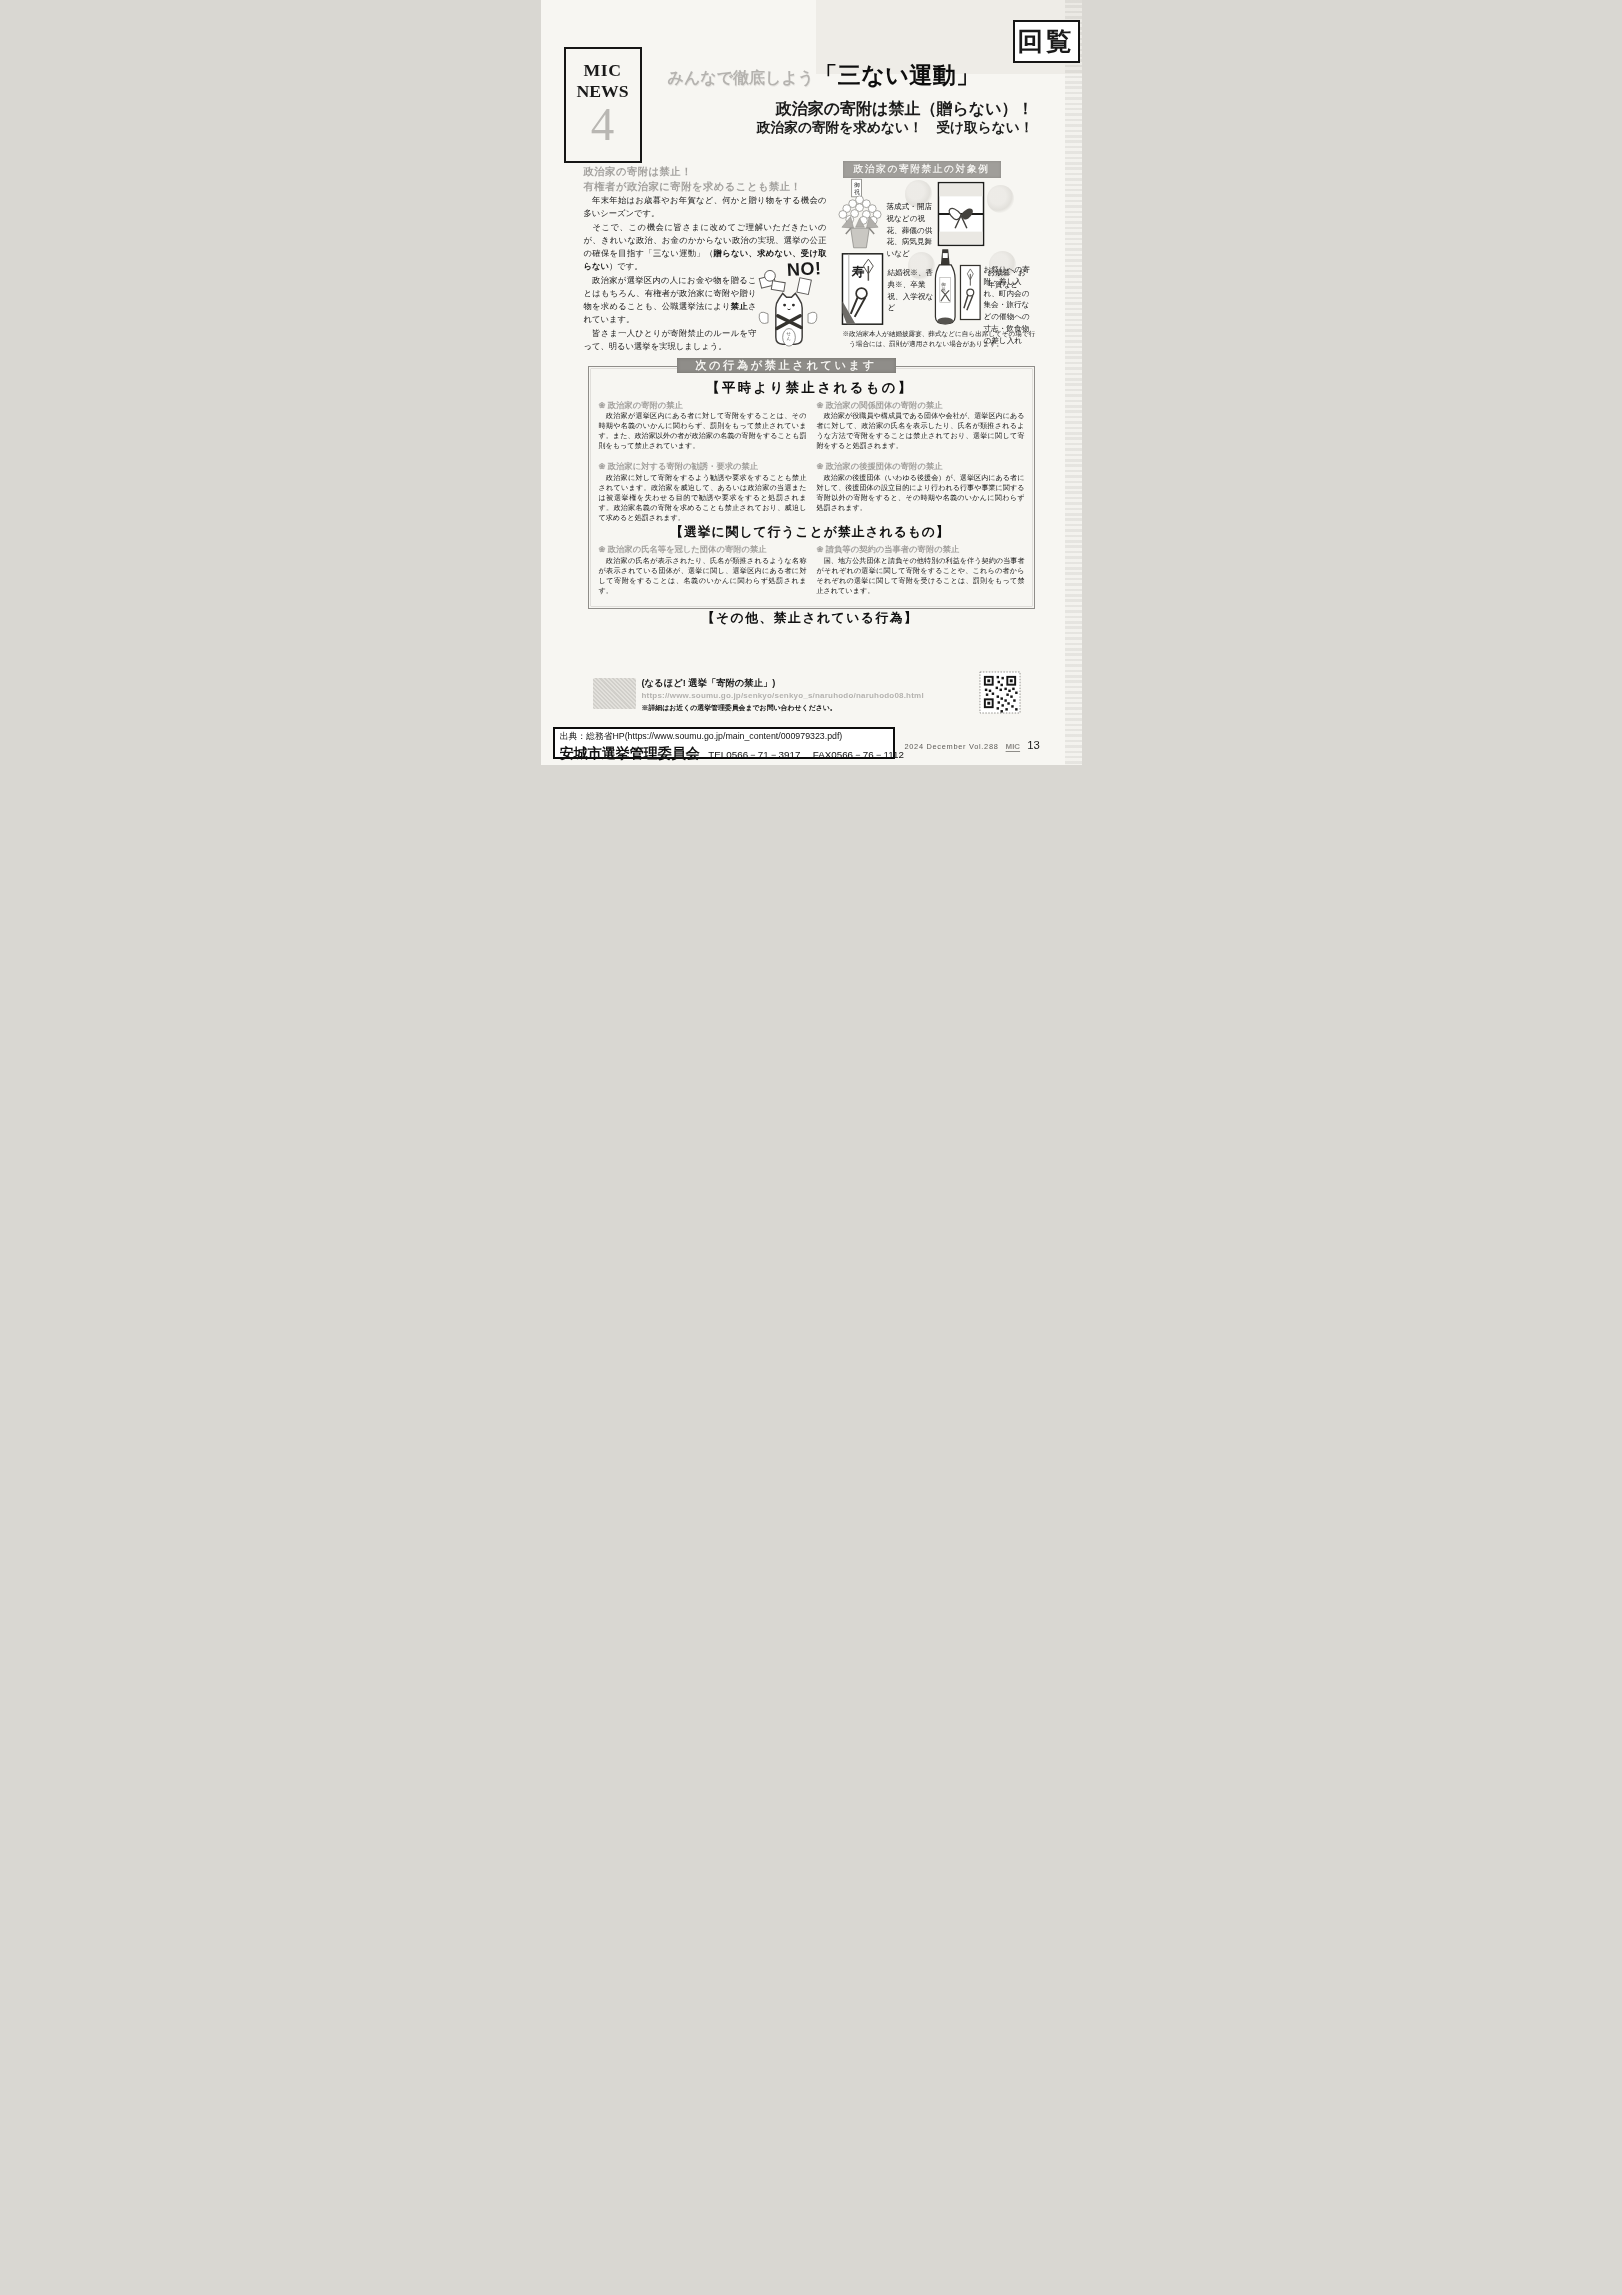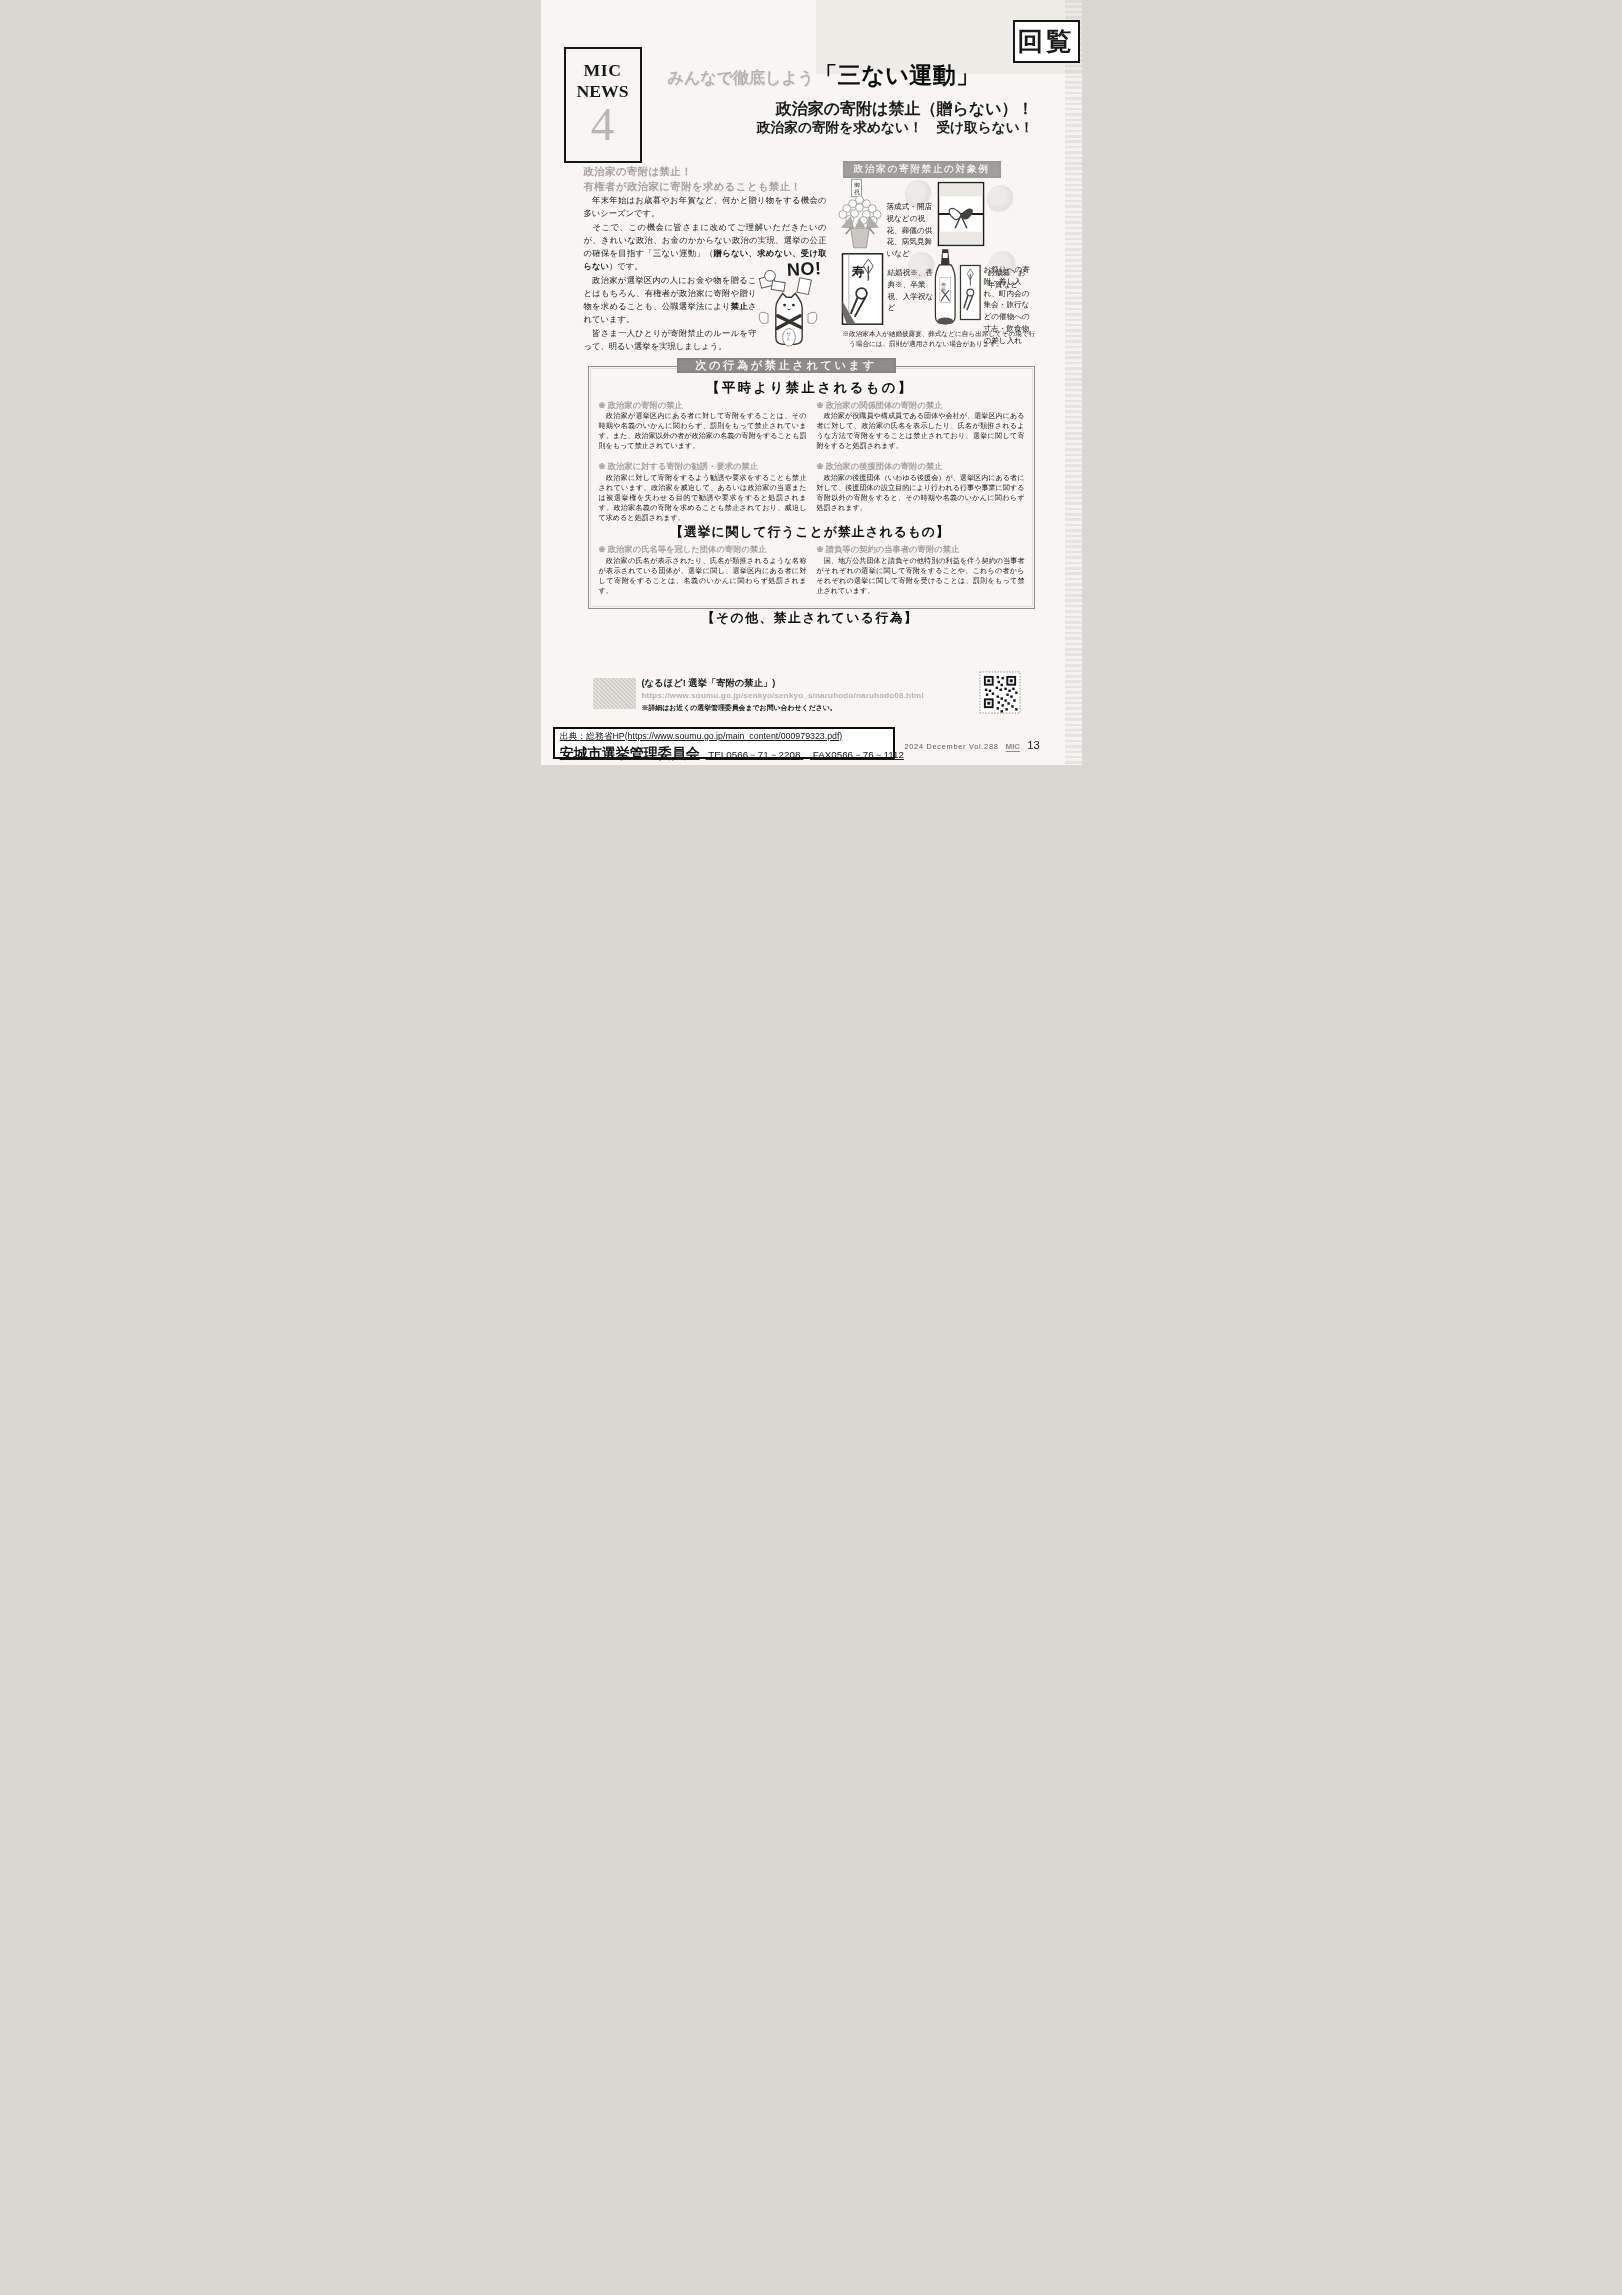--- a/index.html
+++ b/index.html
@@ -54,21 +54,21 @@
   .others{position:absolute;left:49px;top:627px;width:444px;font-size:7.6px;line-height:1.42;color:#151515;}
   .others p{margin:0 0 1.5px 0;padding-left:1.1em;text-indent:-1.1em;text-align:justify;}
   
   .naruhodo-logo{position:absolute;left:52px;top:678px;width:43px;height:31px;background:
     repeating-linear-gradient(45deg,#c7c5c0 0 1.5px,#dddbd6 1.5px 2.9px);opacity:.8;border-radius:1.5px;}
   .ref-title{position:absolute;left:101px;top:677px;font-size:9.3px;font-weight:bold;color:#1c1c1c;}
   .ref-url{position:absolute;left:101px;top:691px;font-size:8px;font-weight:bold;color:#b3b1ad;letter-spacing:0.2px;text-shadow:0 0 0.5px #fff;}
   .ref-note{position:absolute;left:101px;top:703px;font-size:6.9px;font-weight:bold;color:#141414;}
   .qr{position:absolute;left:438px;top:671px;}
   
-  .srcbox{position:absolute;left:12.3px;top:727px;width:342px;height:32px;border:2px solid #0c0c0c;background:#fff;padding:1.5px 4.9px;box-sizing:border-box;text-decoration:underline;}
+  .srcbox{position:absolute;left:12.3px;top:727px;width:342px;height:32px;border:2px solid #0c0c0c;background:#fff;padding:1.5px 4.9px;box-sizing:border-box;}
   .srcbox .l1{font-size:8.8px;color:#111;white-space:nowrap;}
   .srcbox .l2{font-size:9.8px;color:#111;margin-top:2px;white-space:nowrap;}
   .srcbox .l2 .committee{font-weight:bold;font-size:14px;margin-right:5.9px;}
   .issue-line{position:absolute;left:364px;top:739px;white-space:nowrap;}
   .issue-line .date{font-size:7.4px;color:#5c5a56;letter-spacing:0.7px;}
   .issue-line .brand{font-size:7.9px;font-weight:900;color:#8f8d89;margin-left:4.9px;text-decoration:underline;text-underline-offset:1.5px;}
   .issue-line .pageno{font-size:11.3px;color:#1c1c1c;margin-left:4.9px;}
   svg text{font-family:"Liberation Sans",sans-serif;}
 </style>
 </head>
@@ -310,21 +310,21 @@
         <rect x="63" y="17" width="6" height="6"></rect>
         <rect x="17" y="63" width="6" height="6"></rect>
       </g>
     </svg>
   </div>
 
   <div class="srcbox">
     <div class="l1">出典：総務省HP(https://www.soumu.go.jp/main_content/000979323.pdf)</div>
     <div class="l2">
       <span class="committee">安城市選挙管理委員会</span>
-      <span>TEL0566－71－2208</span>
+      <span>TEL0566－71－3917</span>
       <span style="display:inline-block;width:6.9px;"></span>
       <span>FAX0566－76－1112</span>
     </div>
   </div>
 
   <div class="issue-line">
     <span class="date">2024 December Vol.288</span>
     <span class="brand">MIC</span>
     <span class="pageno">13</span>
   </div>

